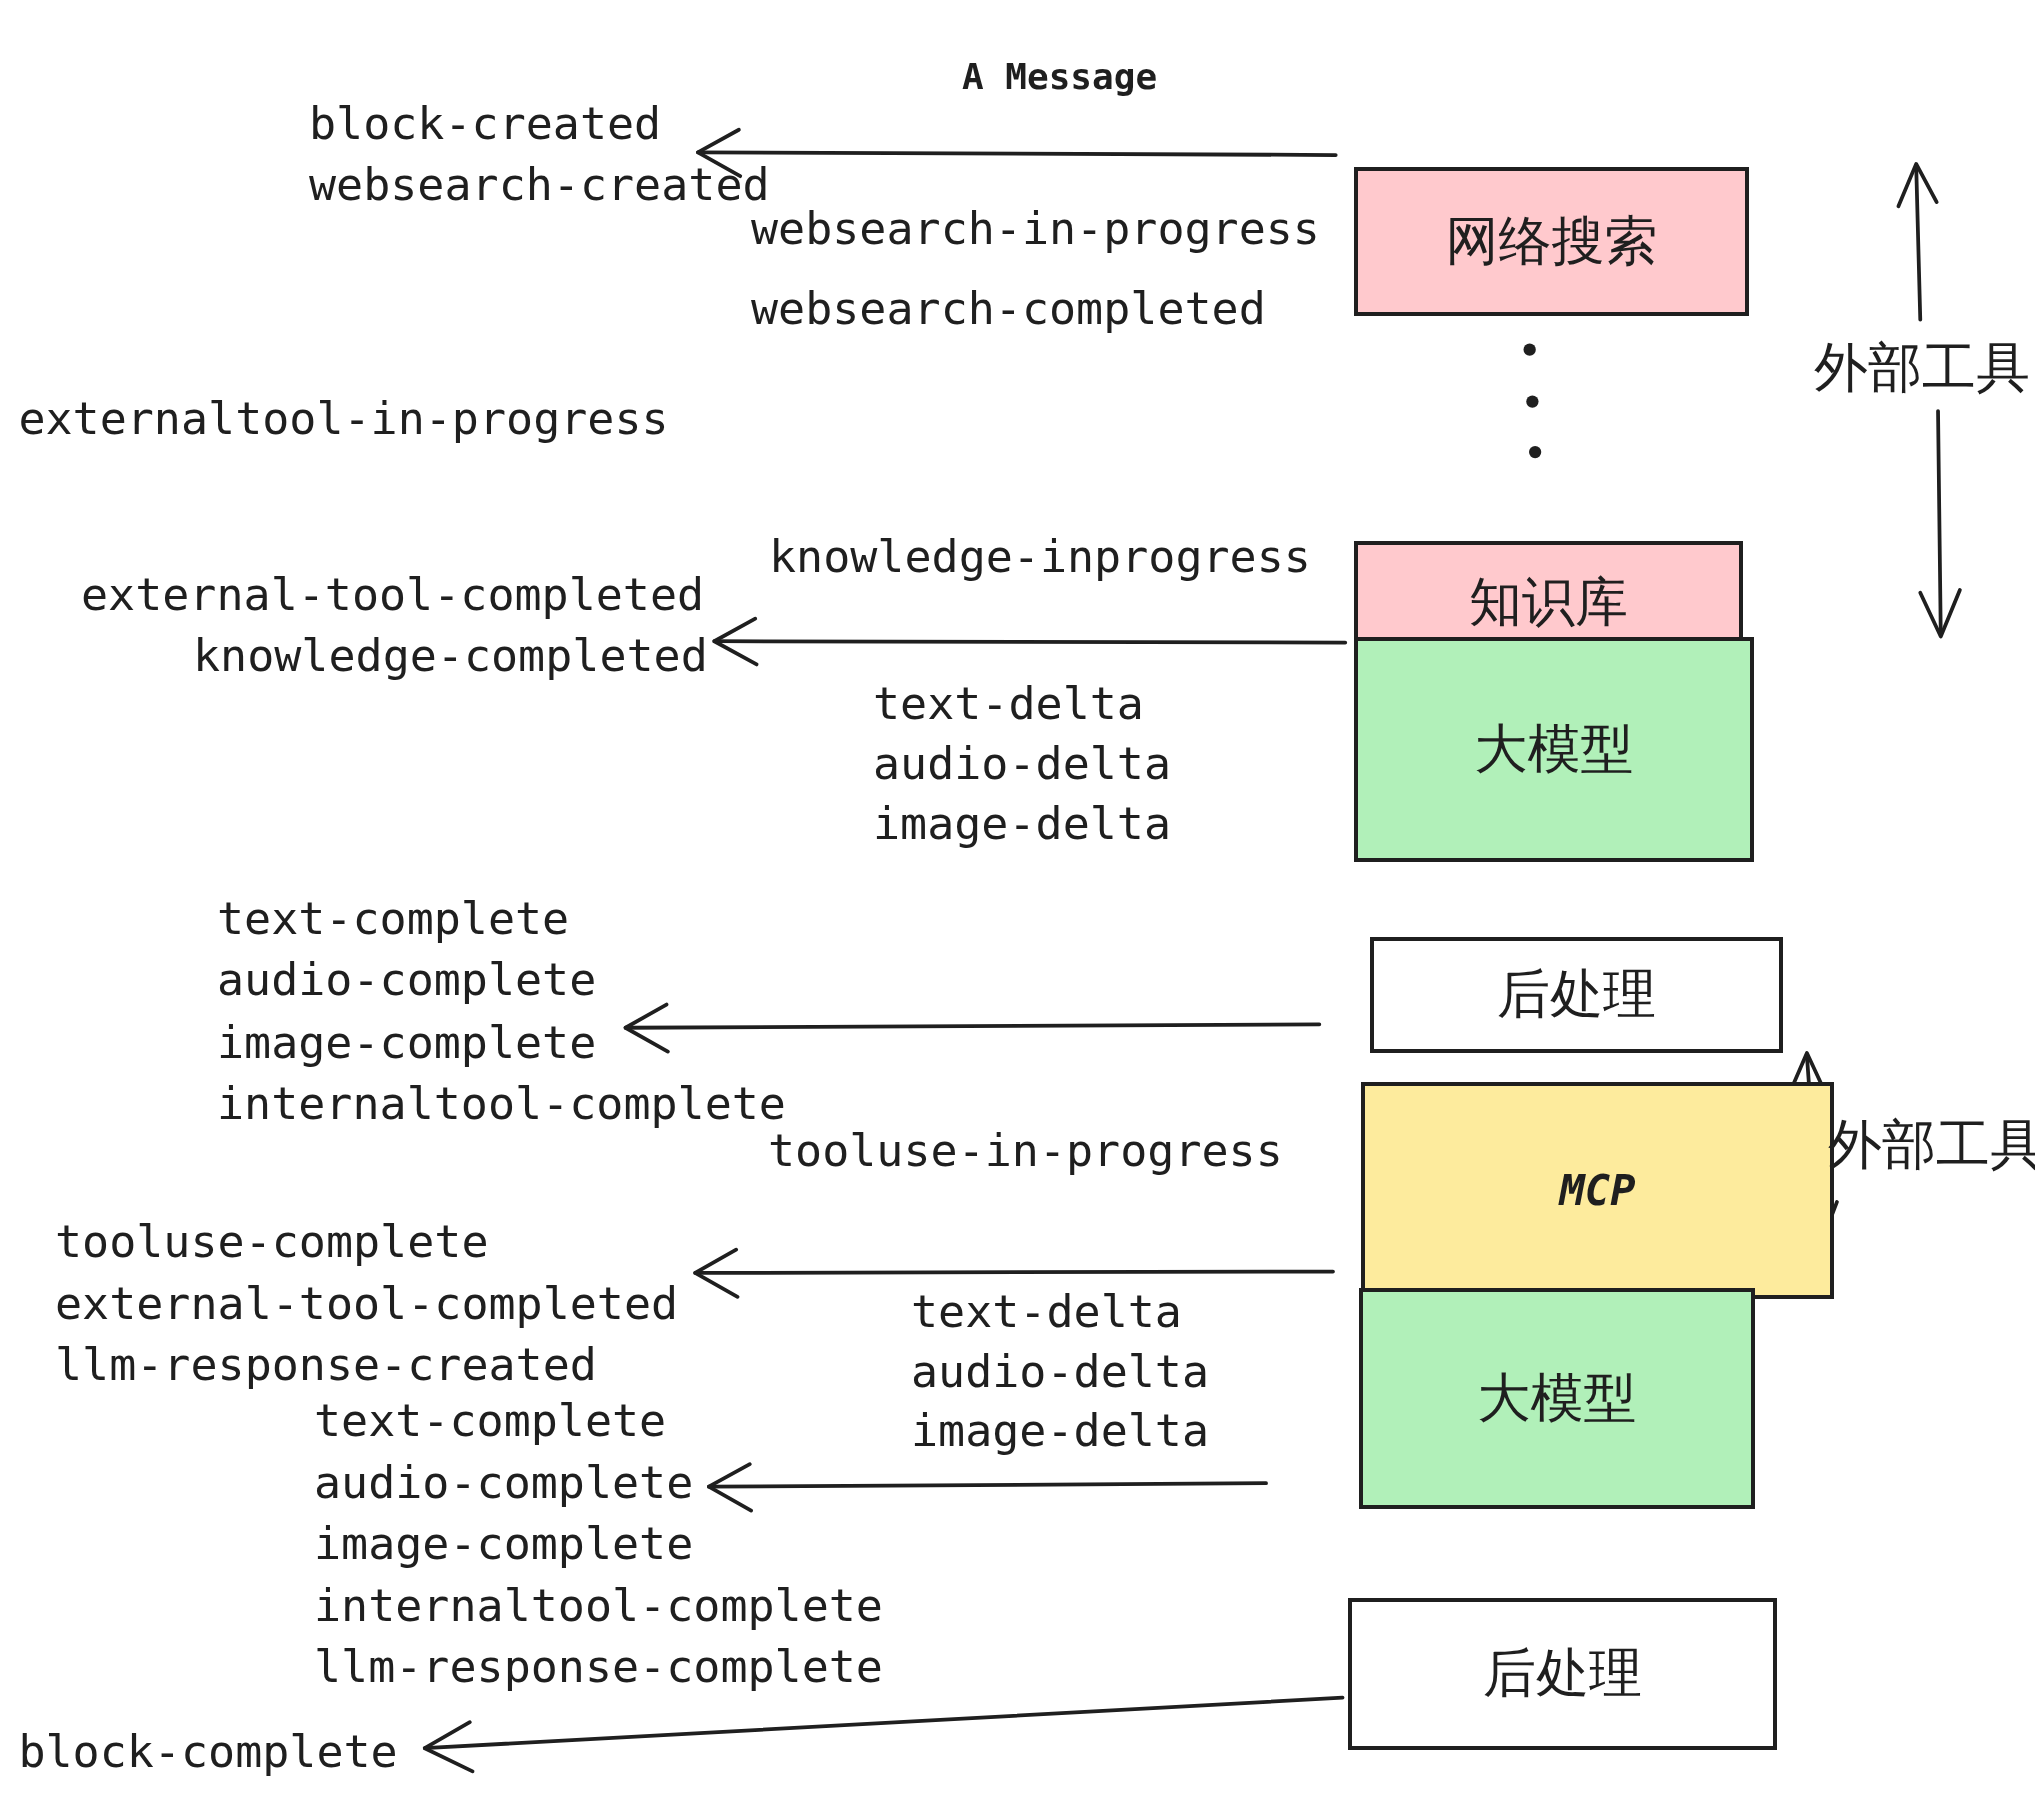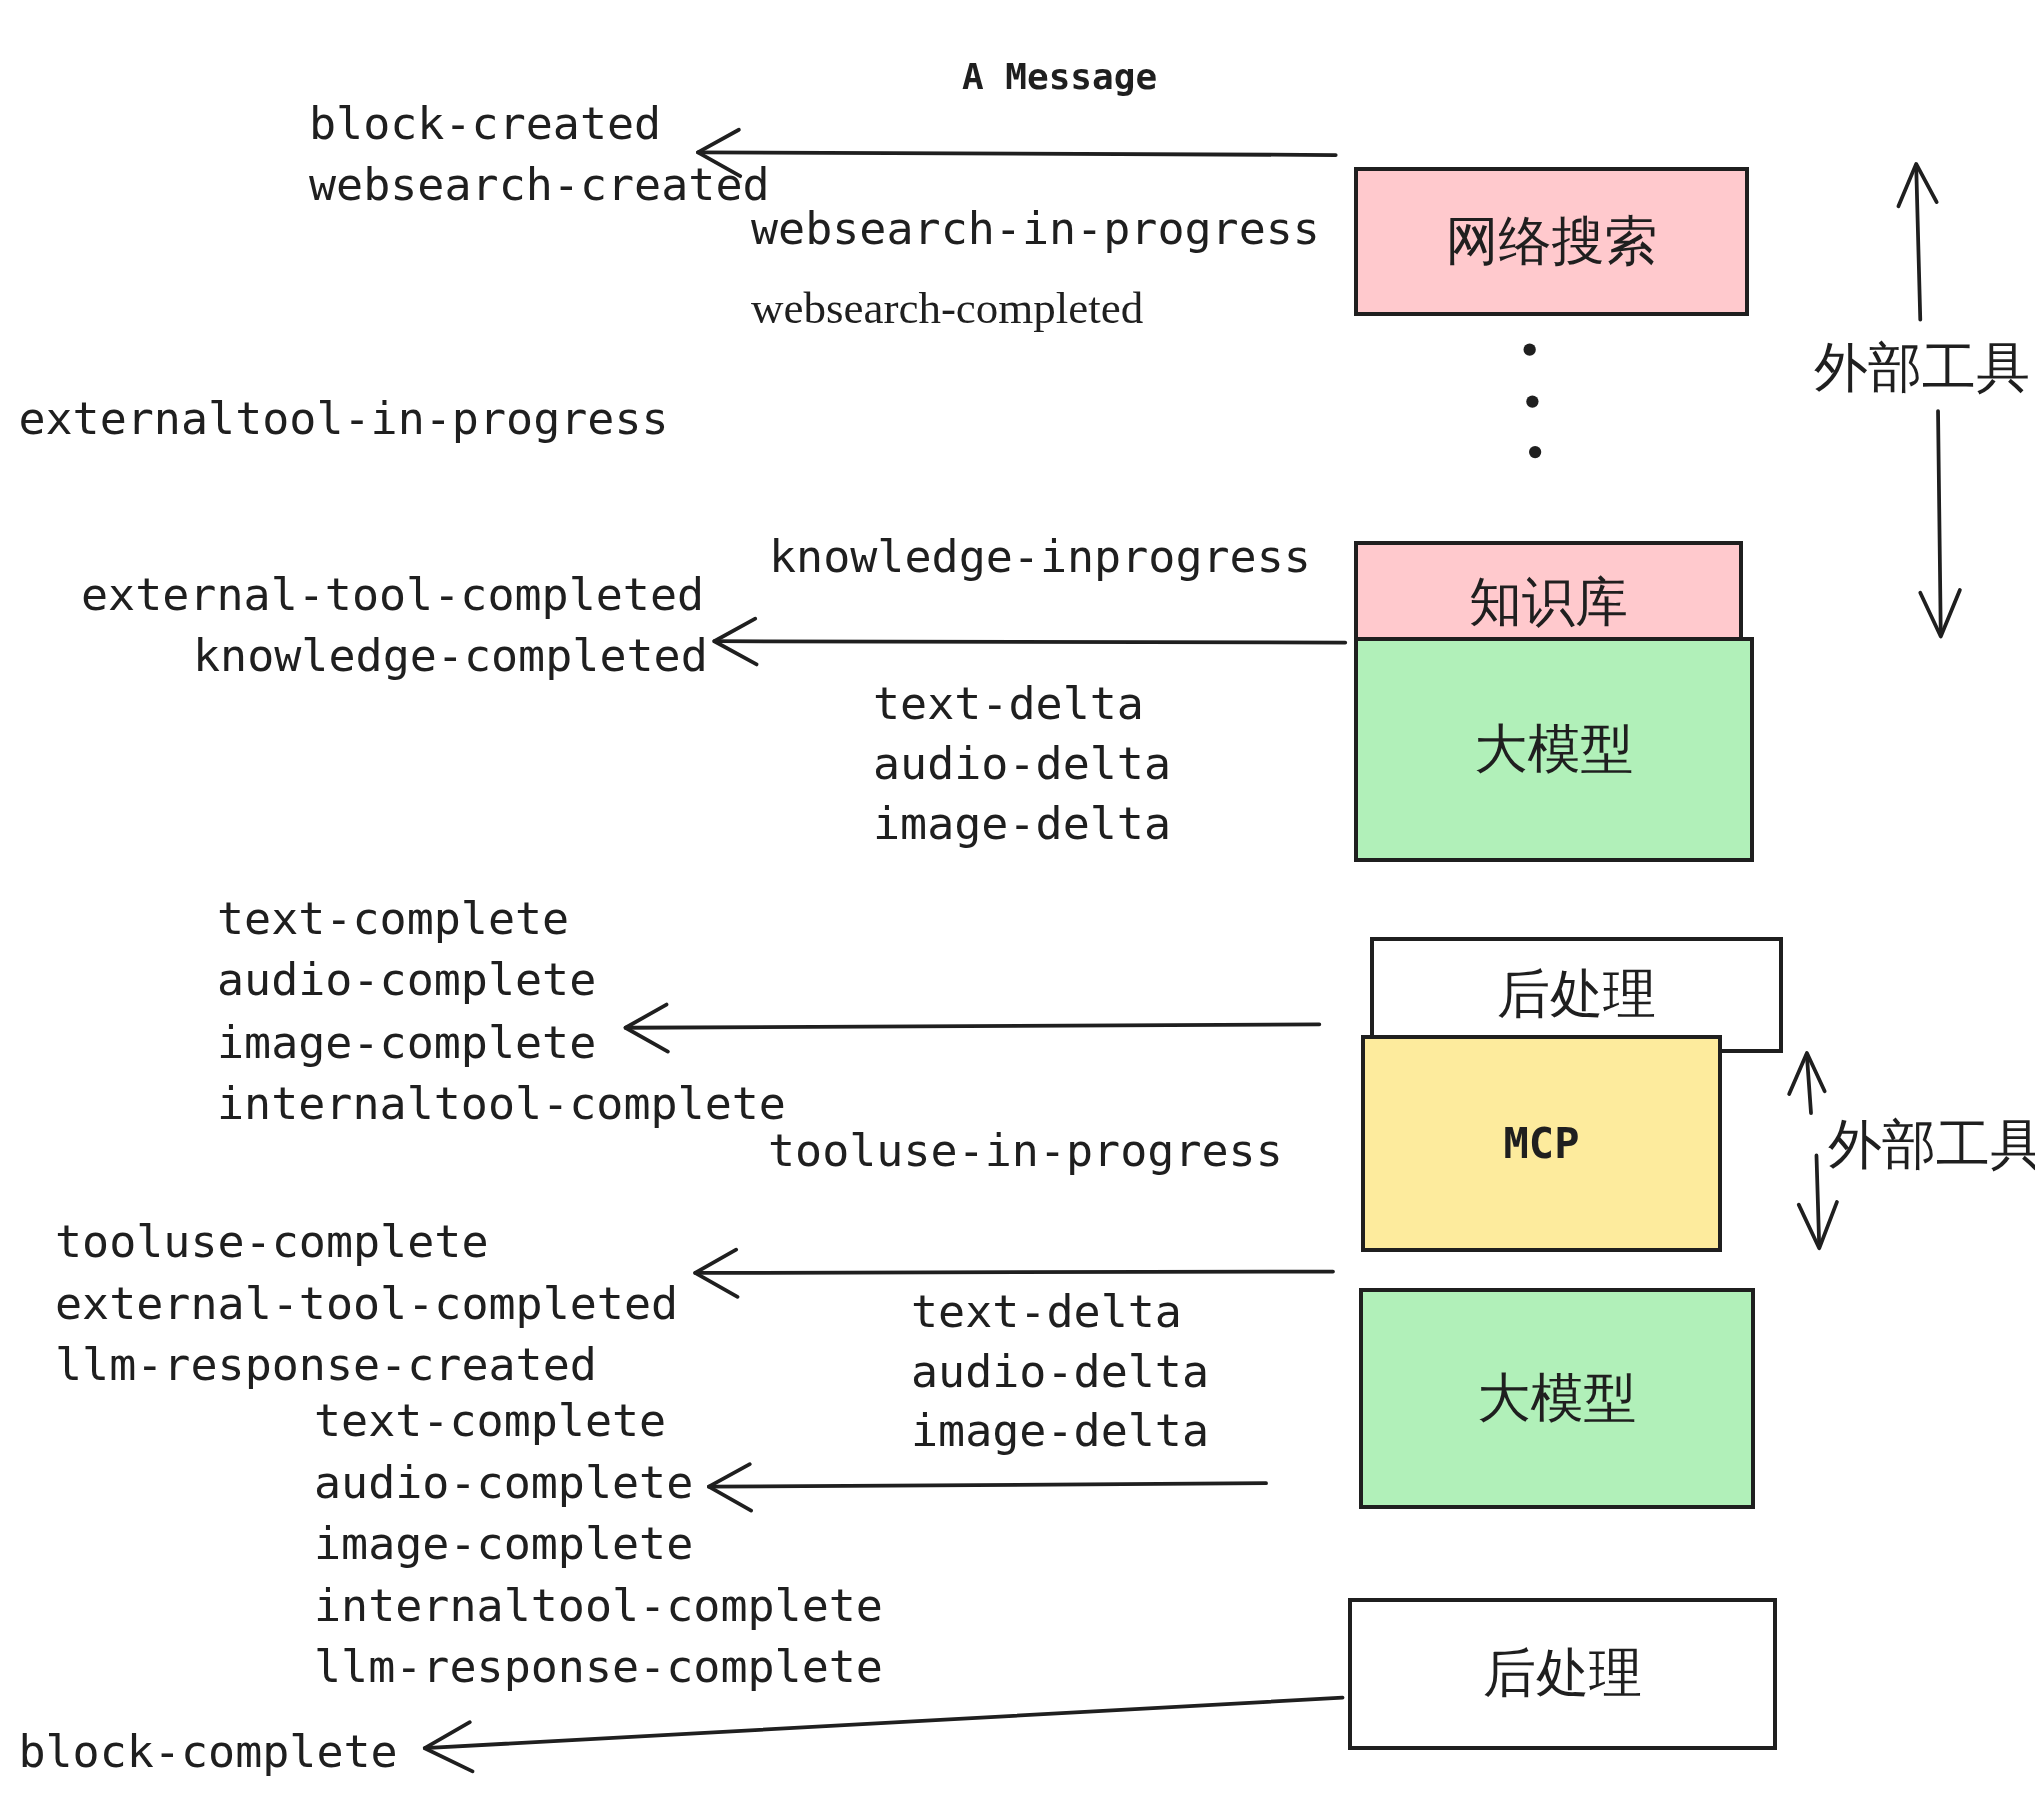--- a/index.html
+++ b/index.html
@@ -63,21 +63,21 @@
     <circle class="dot" cx="2240" cy="512" r="9"></circle>
     <circle class="dot" cx="2244" cy="588" r="9"></circle>
     <circle class="dot" cx="2248" cy="662" r="9"></circle>
   </svg>
 
   <div class="title" style="left:962px;top:16.4px;">A Message</div>
 
   <div class="label" style="left:309px;top:100px;">block-created</div>
   <div class="label" style="left:309px;top:161px;">websearch-created</div>
   <div class="label" style="left:751px;top:205px;">websearch-in-progress</div>
-  <div class="label" style="left:751px;top:285px;font-family:Liberation Serif, serif;">websearch-completed</div>
+  <div class="label" style="left:751px;top:285px;">websearch-completed</div>
   <div class="label" style="left:18.4px;top:395px;">externaltool-in-progress</div>
   <div class="label" style="left:769px;top:533px;">knowledge-inprogress</div>
   <div class="label" style="left:81px;top:571px;">external-tool-completed</div>
   <div class="label" style="left:193px;top:632px;">knowledge-completed</div>
 
   <div class="label" style="left:873px;top:680px;">text-delta</div>
   <div class="label" style="left:873px;top:740px;">audio-delta</div>
   <div class="label" style="left:873px;top:800px;">image-delta</div>
 
   <div class="label" style="left:217px;top:895px;">text-complete</div>
@@ -108,21 +108,21 @@
     </div>
   <div class="box pink" style="left:1354px;top:505px;width:389px;height:123px;margin-top:36px;">
       <span>知识库</span>
     </div>
   <div class="box green" style="left:1354px;top:637px;width:400px;height:225px;">
       <span>大模型</span>
     </div>
   <div class="box white" style="left:1370px;top:895px;width:413px;height:116px;">
       <span>后处理</span>
     </div>
-  <div class="box yellow mono" style="left:1361px;top:1035px;width:361px;height:217px;">
+  <div class="box yellow mono" style="left:1361px;top:1082px;width:473px;height:217px;font-style:italic;">
       <span>MCP</span>
     </div>
   <div class="box green" style="left:1359px;top:1288px;width:396px;height:221px;">
       <span>大模型</span>
     </div>
   <div class="box white" style="left:1348px;top:1556px;width:429px;height:152px;">
       <span>后处理</span>
     </div>
 
   <div class="side" style="left:1814px;top:332px;">外部工具</div>

